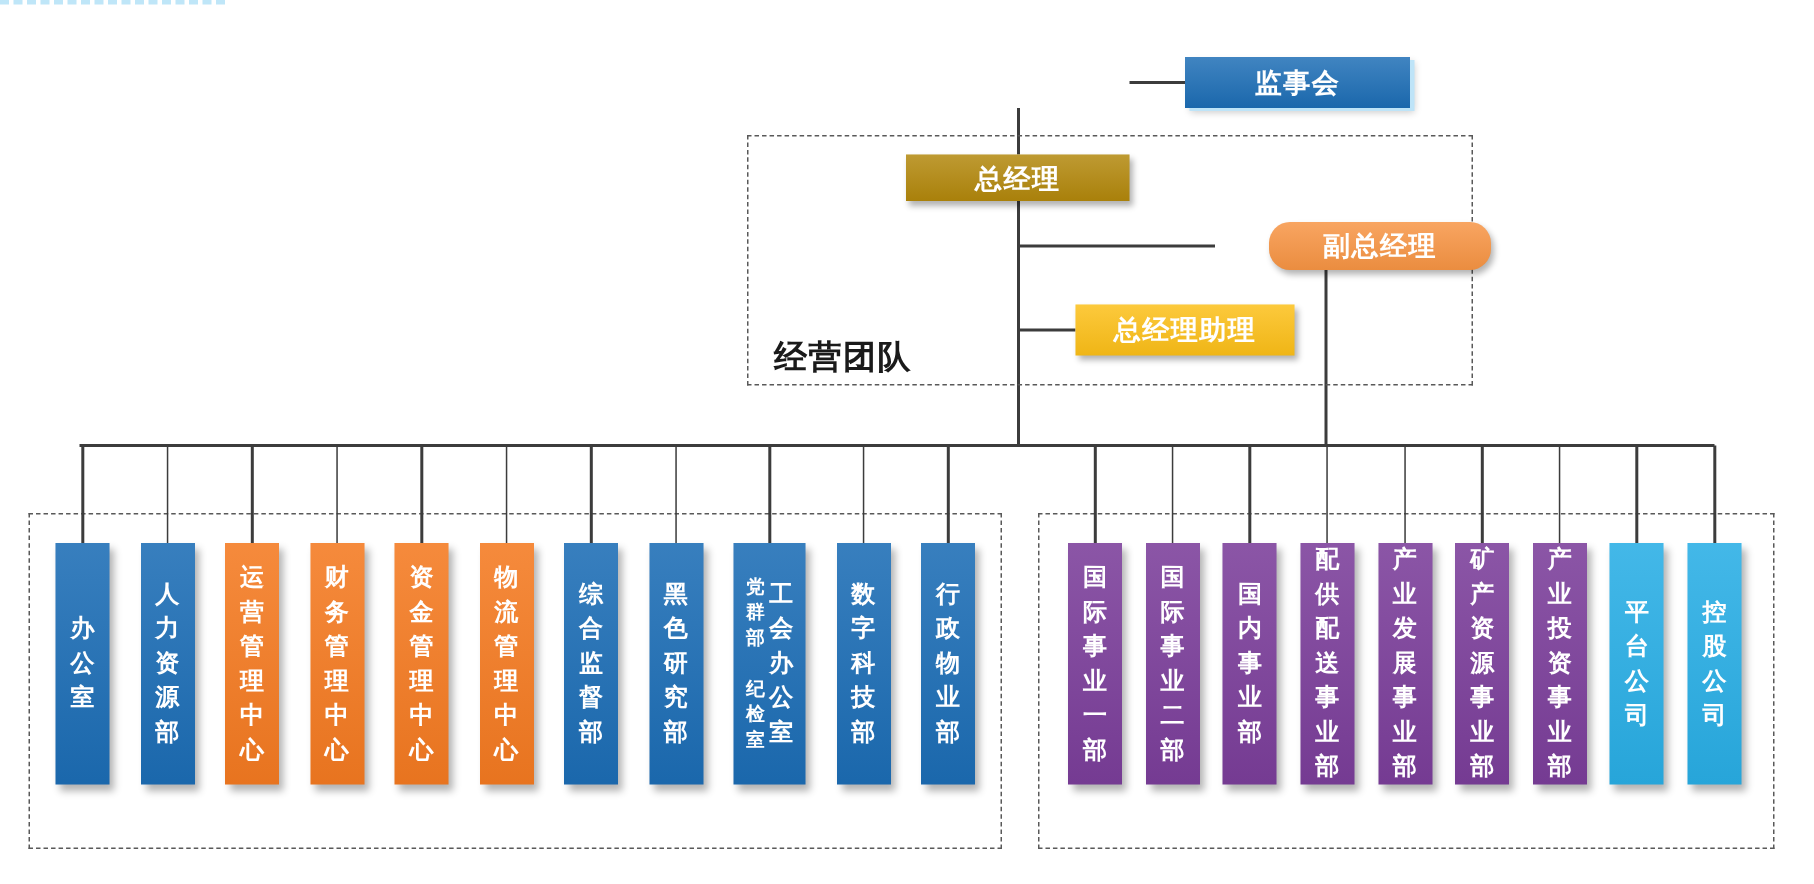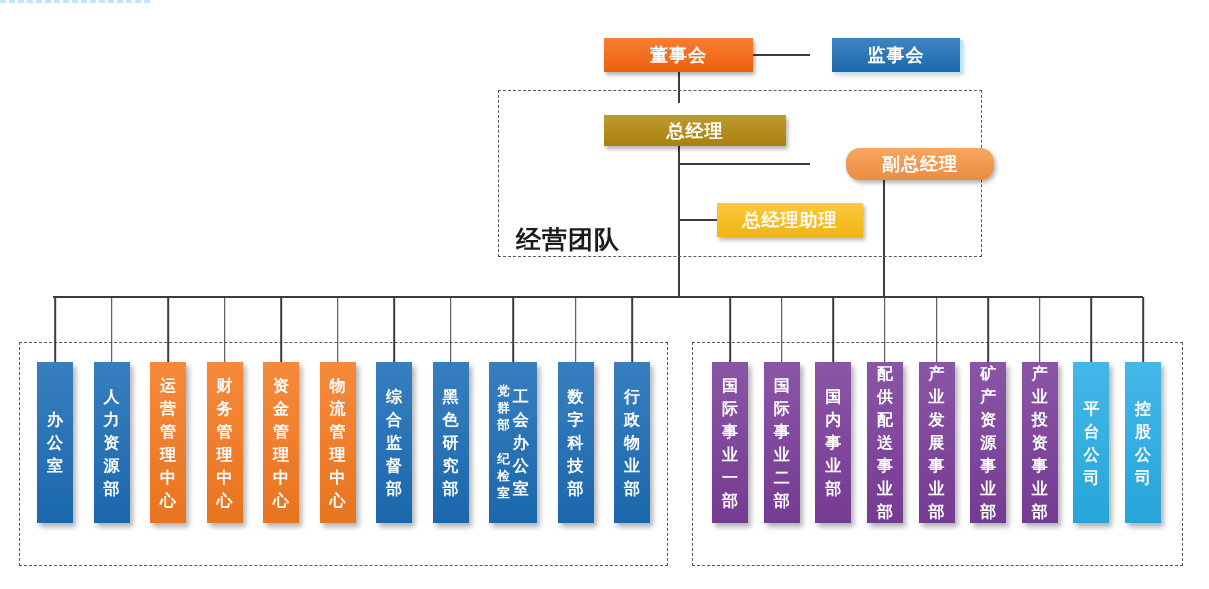--- a/index.html
+++ b/index.html
@@ -26,27 +26,27 @@
   #func-box { left:19px;  top:342px; width:649px; height:224px; }
   #biz-box  { left:692px; top:342px; width:491px; height:224px; }
   
   .node {
     position:absolute; display:flex; align-items:center; justify-content:center;
     color:#fff; font-weight:bold; font-size:18px; letter-spacing:1px;
     background-image:linear-gradient(180deg, rgba(255,255,255,.16), rgba(0,0,0,.05));
     box-shadow:2px 3px 4px rgba(0,0,0,.30);
   }
   #board       { left:604px; top:38px;  width:149px; height:34px; }
-  #supervisory { left:832px; top:38px;  width:128px; height:34px; box-shadow:3px 2px 0 0 #bee4f8, 3px 3px 5px rgba(0,0,0,.22); }
-  #gm          { left:604px; top:103px; width:182px; height:31px;margin-top:12px; }
+  #supervisory { left:790px; top:38px;  width:150px; height:34px; box-shadow:3px 2px 0 0 #bee4f8, 3px 3px 5px rgba(0,0,0,.22); }
+  #gm          { left:604px; top:103px; width:149px; height:31px; }
   #deputy      { left:846px; top:148px; width:148px; height:32px;border-radius:14px; }
   #assistant   { left:717px; top:203px; width:146px; height:34px; }
   
   .group-label {
-    position:absolute; color:#1a1a1a; font-weight:bold; font-size:25px; letter-spacing:1px;
+    position:absolute; color:#1a1a1a; font-weight:bold; font-size:22px; letter-spacing:1px;
   }
   #mgmt-label { left:516px; top:223px; }
   #func-label { left:19px;  top:534px; width:649px; text-align:center; }
   #biz-label  { left:692px; top:534px; width:491px; text-align:center; }
   
   .bars {
     position:absolute; top:362px; height:161px;
     display:flex; justify-content:space-between;
   }
   #functional-bars { left:37px;  width:613px; }
@@ -84,21 +84,20 @@
   <div class="line v" style="left:678px; top:134px; height:163px;"></div>
   <div class="line h" style="left:679px; top:163px; width:131px;"></div>
   <div class="line h" style="left:679px; top:219px; width:38px;"></div>
   <div class="line v" style="left:883px; top:180px; height:117px;"></div>
   <div class="line h" style="left:53px;  top:296px; width:1090px;"></div>
 
   <div class="dashed-box" id="mgmt-box"></div>
   <div class="dashed-box" id="func-box"></div>
   <div class="dashed-box" id="biz-box"></div>
 
-  <div class="node" id="board" style="background-color: rgb(248, 101, 13);">董事会</div>
   <div class="node" id="supervisory" style="background-color: rgb(28, 109, 181);">监事会</div>
   <div class="node" id="gm" style="background-color: rgb(178, 135, 11);">总经理</div>
   <div class="node" id="deputy" style="background-color: rgb(247, 148, 67);">副总经理</div>
   <div class="node" id="assistant" style="background-color: rgb(252, 191, 23);">总经理助理</div>
 
   <div class="group-label" id="mgmt-label">经营团队</div>
 
   <div class="bars" id="functional-bars">
       <div class="bar-col">
         <div class="drop"></div>

